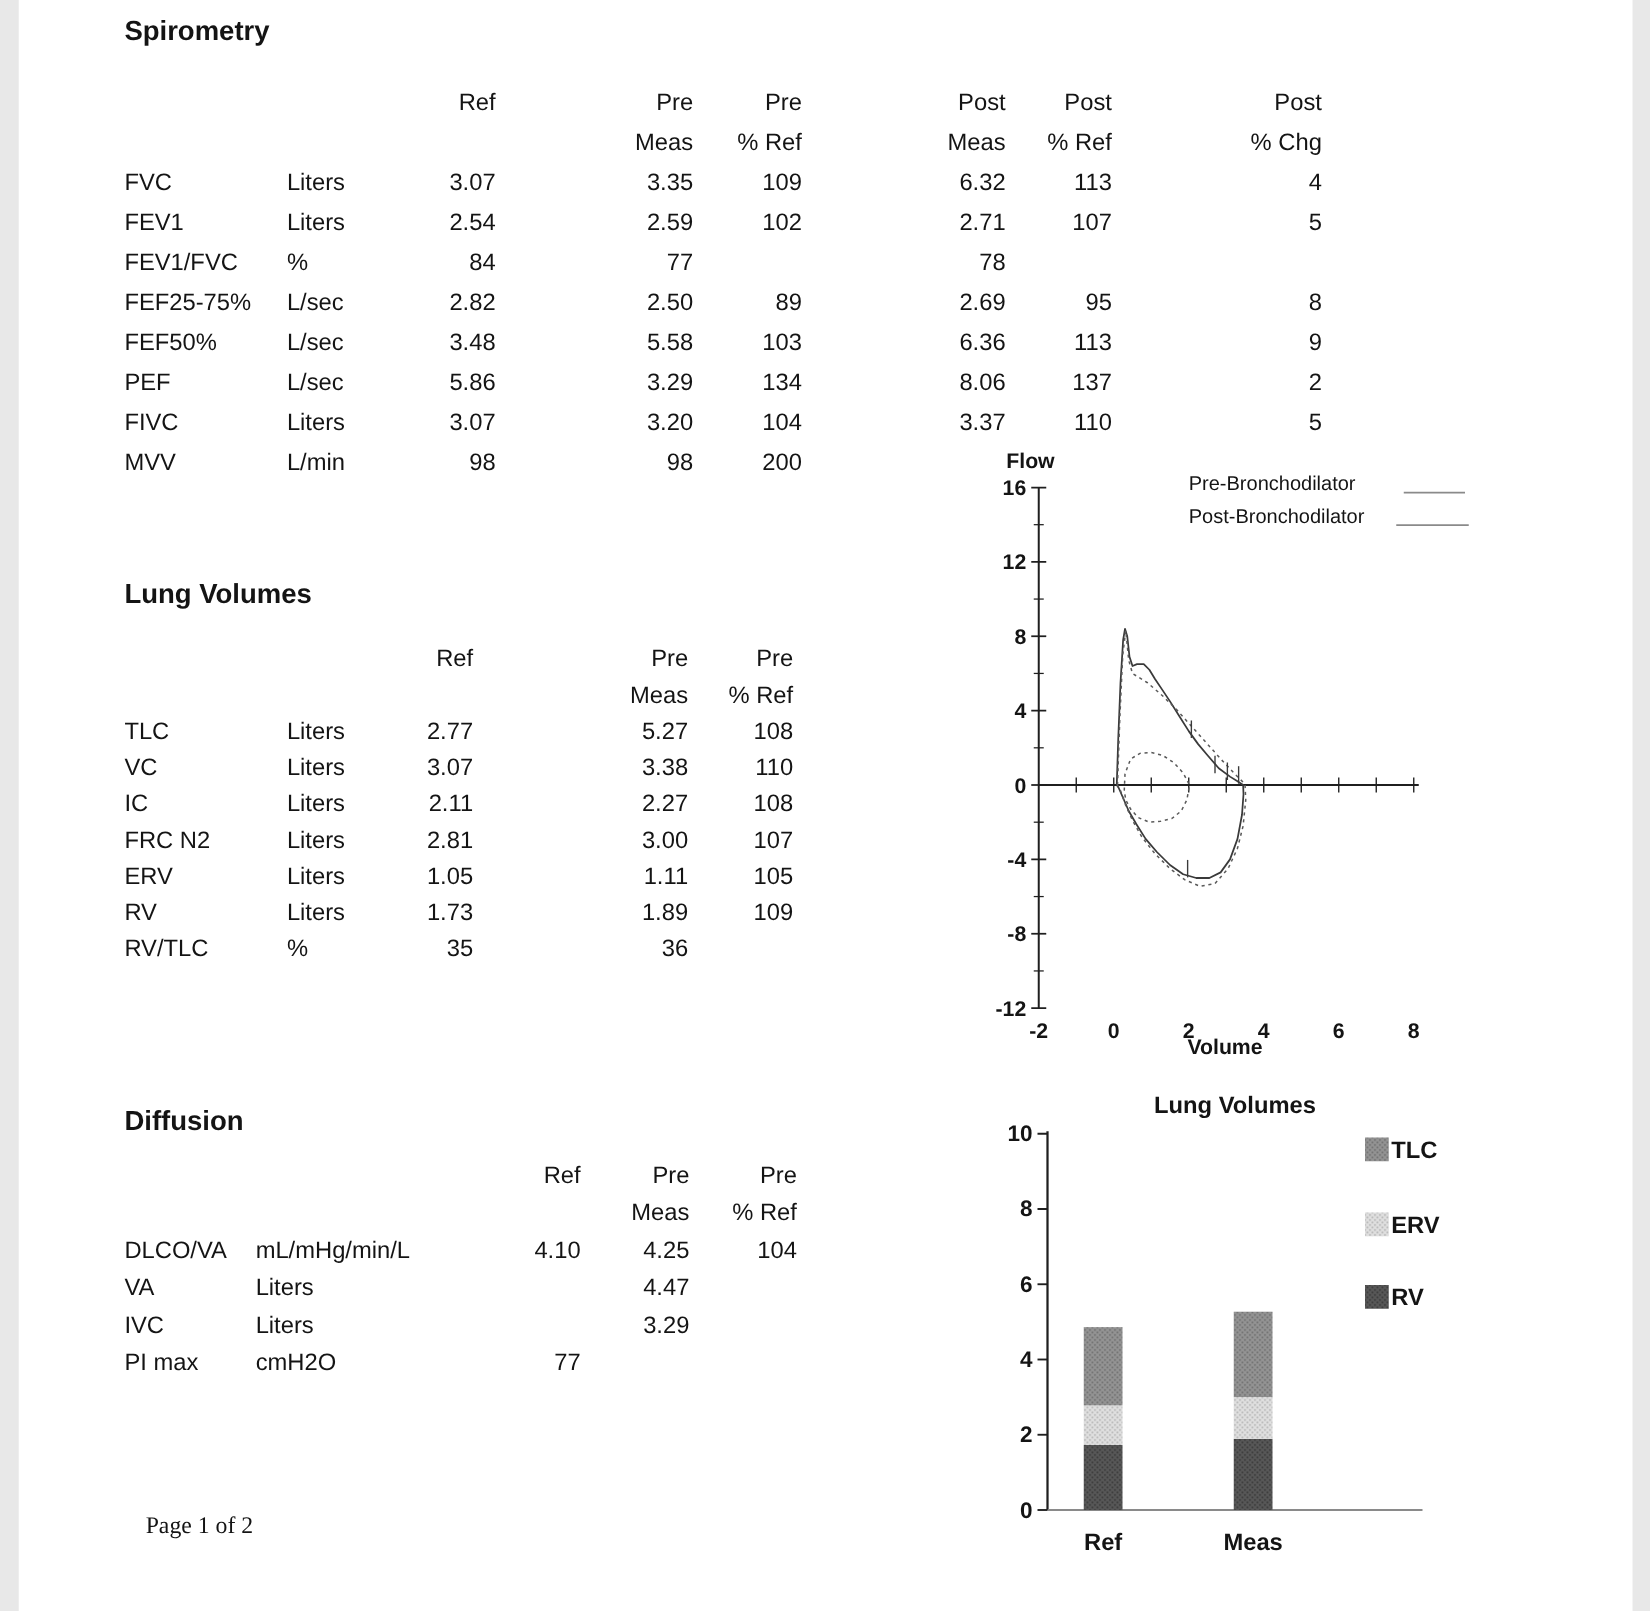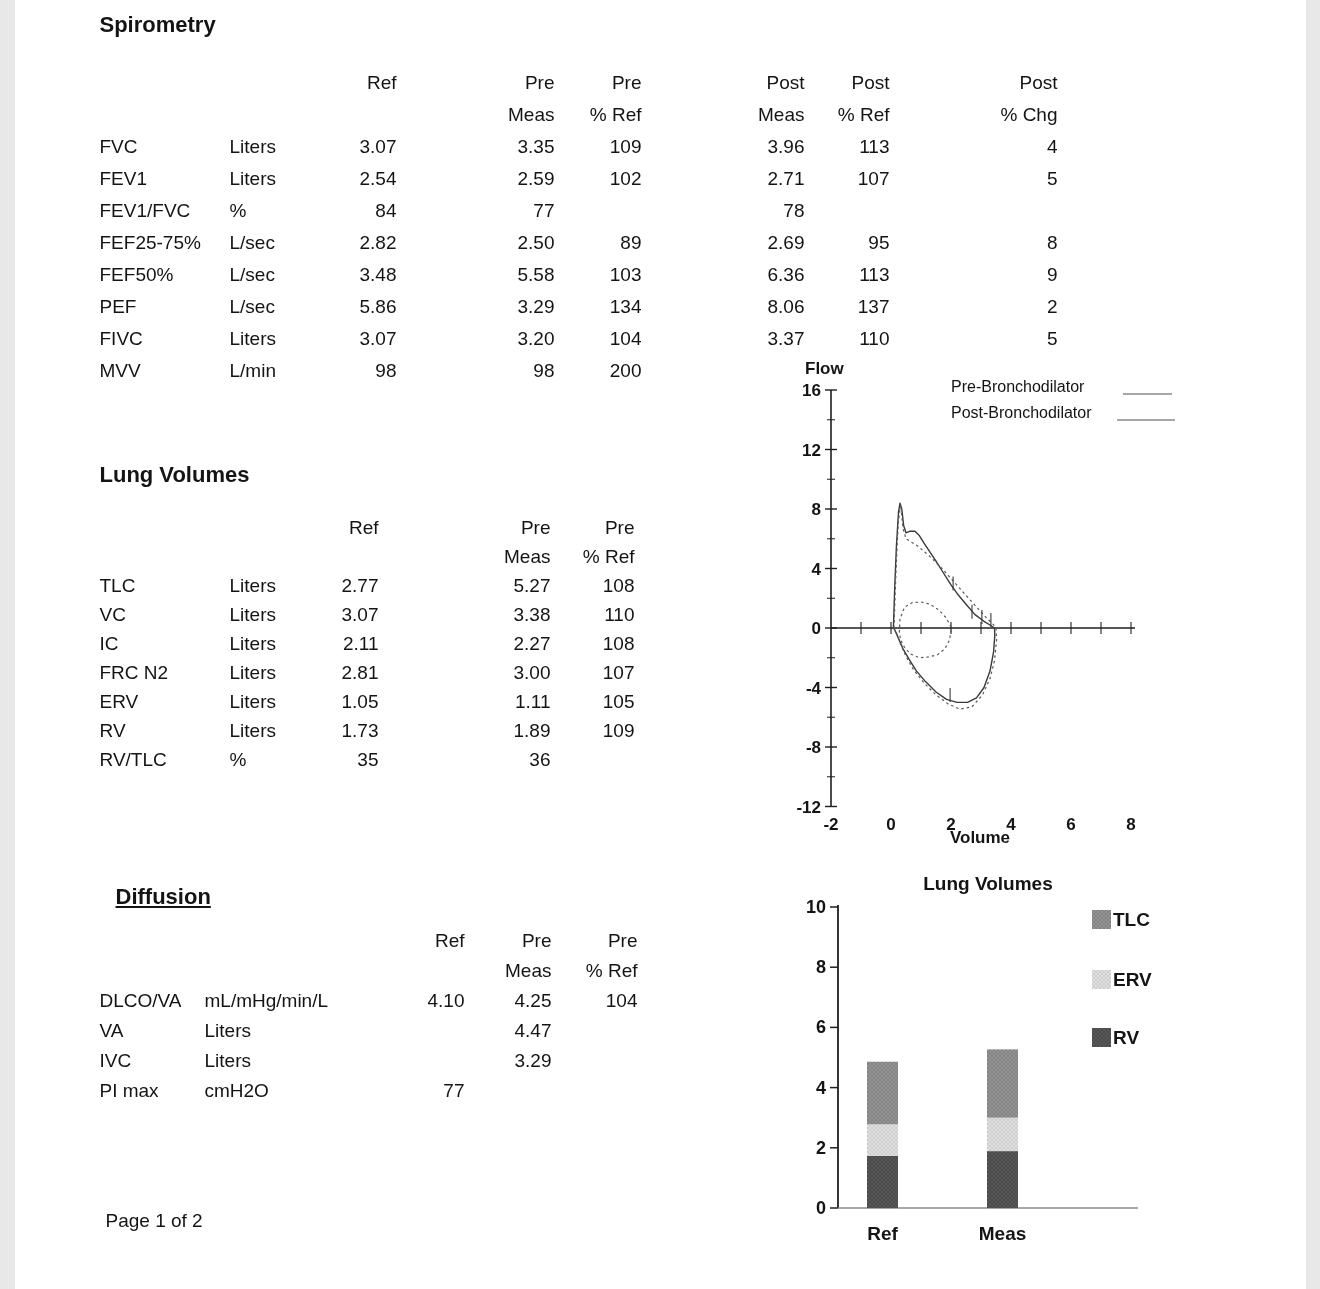--- a/index.html
+++ b/index.html
@@ -12,21 +12,21 @@
   .tbl { position:absolute; }
   .trow { display:grid; }
   .spiro .trow { grid-template-columns:130px 75px 92px 158px 87px 163px 85px 168px; height:32px; }
   .lung  .trow { grid-template-columns:130px 73px 76px 172px 84px; height:29px; }
   .diff  .trow { grid-template-columns:105px 170px 90px 87px 86px; height:30px; }
   .cell { font-size:19px; line-height:inherit; white-space:nowrap; overflow:visible; }
   .spiro .trow { line-height:32px; }
   .lung  .trow { line-height:29px; }
   .diff  .trow { line-height:30px; }
   .spiro .cell:nth-child(n+3), .lung .cell:nth-child(n+3), .diff .cell:nth-child(n+3) { text-align:right; }
-  .footer { position:absolute; left:91px; top:1210px; font-size:19px; }
+  .footer { position:absolute; left:102px; top:1210px; font-size:19px;font-family:Liberation Serif, serif; }
   .chart { position:absolute; }
   svg text { font-family:"Liberation Sans", sans-serif; fill:#141414; }
 </style>
 </head>
 <body>
 
 <div class="page">
 
   <div class="sec-title" style="left:85px; top:12px;">Spirometry</div>
   <div class="tbl spiro" style="left:85px; top:67px; width:958px;">
@@ -49,21 +49,21 @@
         <span class="cell">Meas</span>
         <span class="cell">% Ref</span>
         <span class="cell">% Chg</span>
       </div>
       <div class="trow">
         <span class="cell">FVC</span>
         <span class="cell">Liters</span>
         <span class="cell">3.07</span>
         <span class="cell">3.35</span>
         <span class="cell">109</span>
-        <span class="cell">3.96</span>
+        <span class="cell">6.32</span>
         <span class="cell">113</span>
         <span class="cell">4</span>
       </div>
       <div class="trow">
         <span class="cell">FEV1</span>
         <span class="cell">Liters</span>
         <span class="cell">2.54</span>
         <span class="cell">2.59</span>
         <span class="cell">102</span>
         <span class="cell">2.71</span>
@@ -192,21 +192,21 @@
       </div>
       <div class="trow">
         <span class="cell">RV/TLC</span>
         <span class="cell">%</span>
         <span class="cell">35</span>
         <span class="cell">36</span>
         <span class="cell"></span>
       </div>
     </div>
 
-  <div class="sec-title" style="left:101px; top:884px;text-decoration:underline;">Diffusion</div>
+  <div class="sec-title" style="left:85px; top:884px;">Diffusion</div>
   <div class="tbl diff" style="left:85px; top:926px; width:538px;">
       <div class="trow hdr">
         <span class="cell"></span>
         <span class="cell"></span>
         <span class="cell">Ref</span>
         <span class="cell">Pre</span>
         <span class="cell">Pre</span>
       </div>
       <div class="trow hdr">
         <span class="cell"></span>

